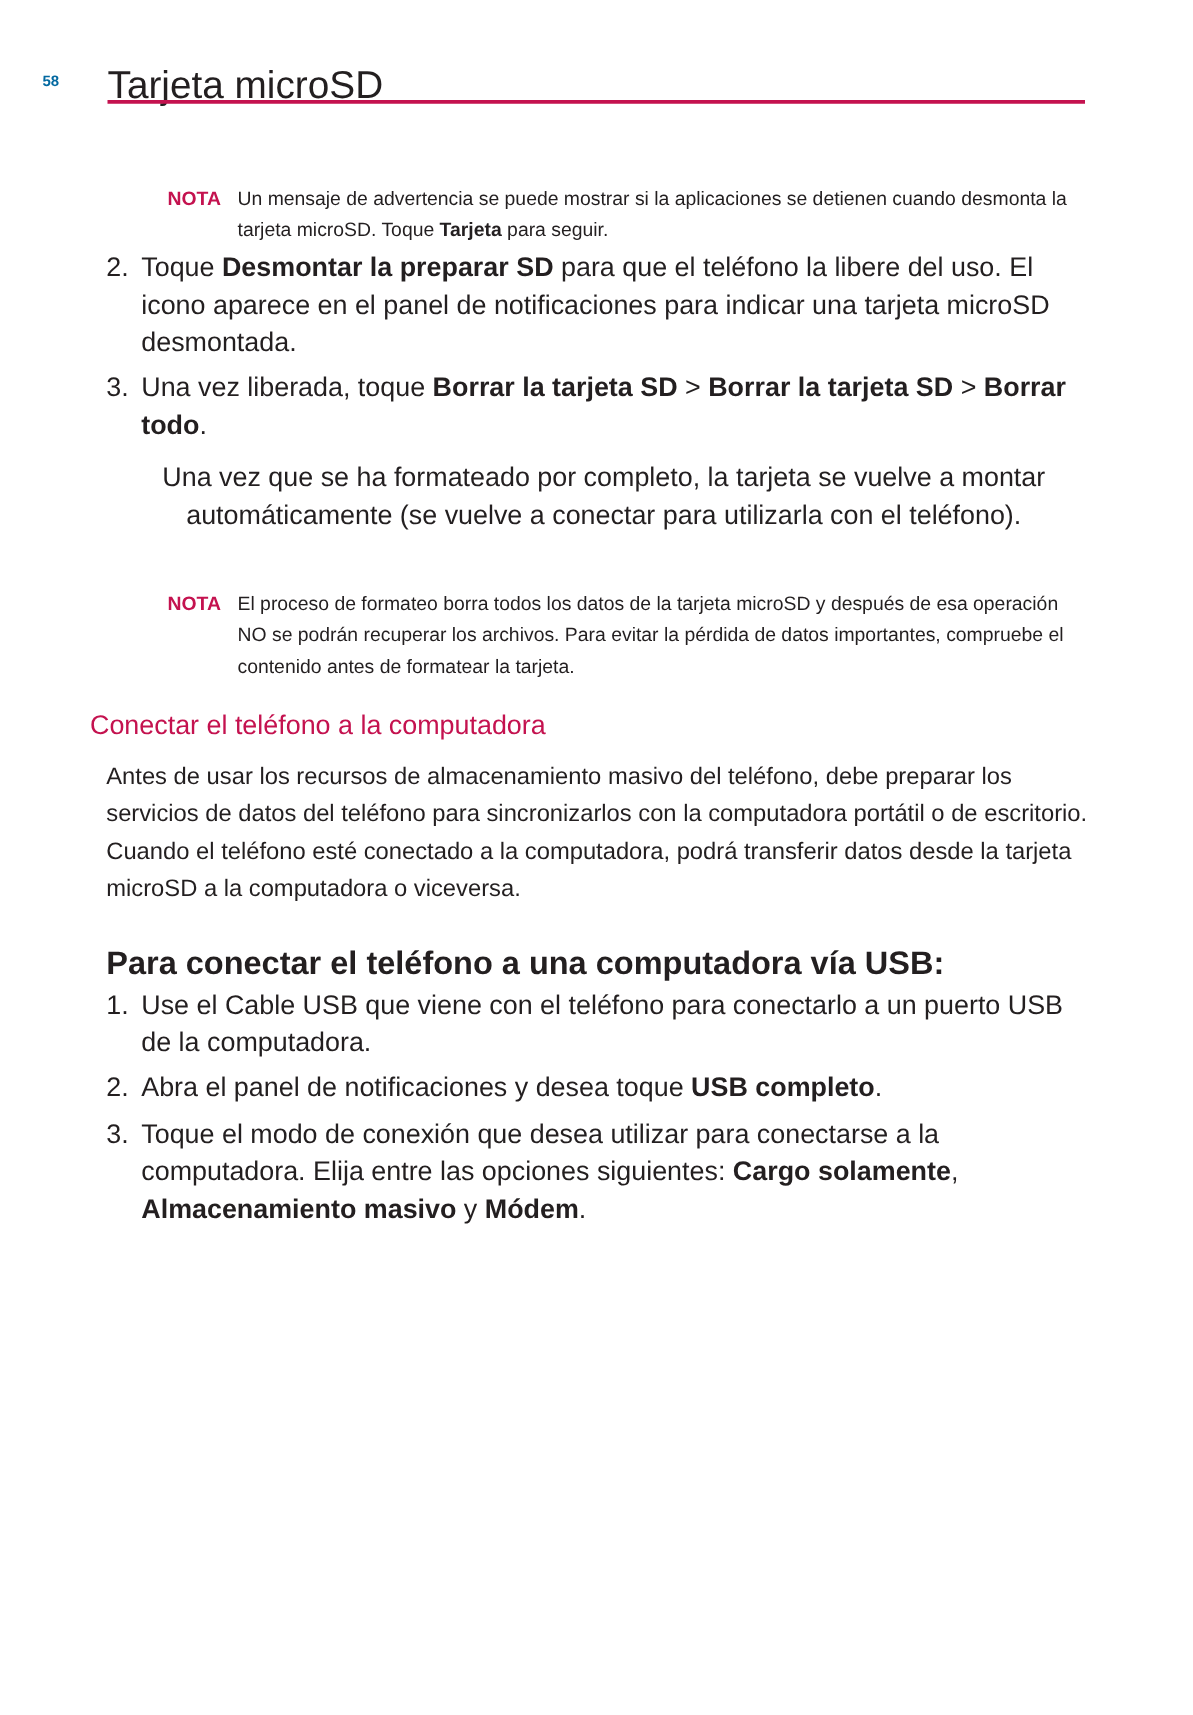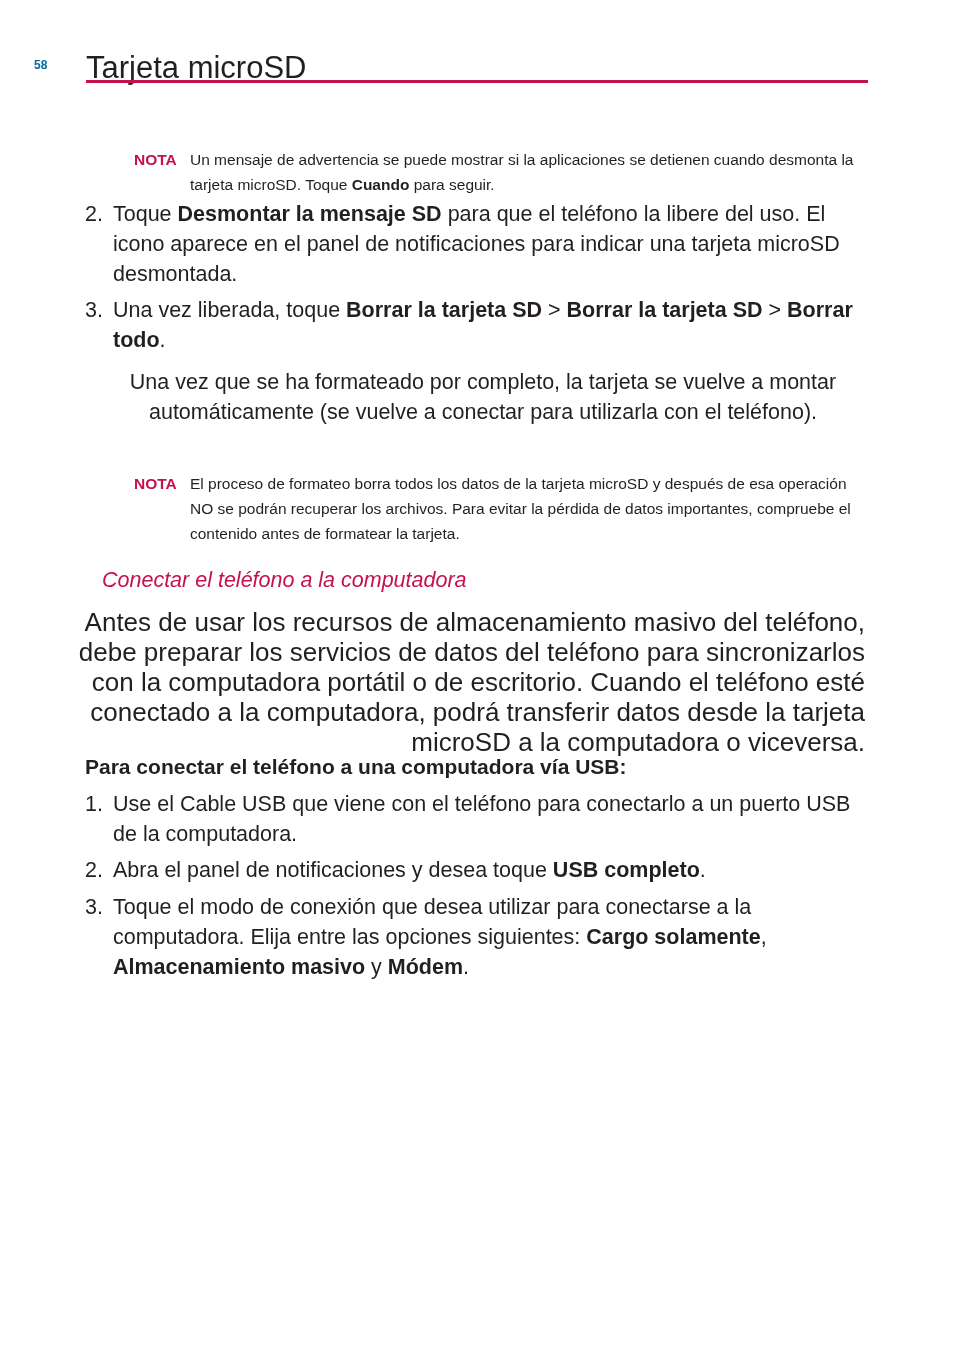--- a/index.html
+++ b/index.html
@@ -33,48 +33,48 @@
     font-size: 21.5px; line-height: 30px; color: #231f20;
     display: flex;
   }
   .step-num { width: 28px; flex: none; }
   .step-text { flex: 1; }
   .para {
     position: absolute; left: 113px; width: 740px;
     font-size: 21.5px; line-height: 30px;
   }
   .section-heading {
-    position: absolute; left: 102px; top: 568px;
-    font-size: 21.5px; color: #c4124f; font-style: italic;
+    position: absolute; left: 72px; top: 568px;
+    font-size: 21.5px; color: #c4124f;
   }
   .body-para {
-    position: absolute; left: 75px; top: 607px; width: 790px;
-    font-size: 26px; line-height: 30px; text-align: right;
+    position: absolute; left: 85px; top: 607px; width: 790px;
+    font-size: 19px; line-height: 30px;
   }
   .subheading {
     position: absolute; left: 85px; top: 755px;
-    font-size: 21px; font-weight: bold;
+    font-size: 26px; font-weight: bold;
   }
   b.em { font-weight: bold; }
 </style>
 </head>
 <body>
 
 <div class="page-number">58</div>
 <div class="header-title">Tarjeta microSD</div>
 <div class="header-rule"></div>
 
 <div class="note" style="top:147px;">
   <span class="note-label">NOTA</span>
-  <span class="note-text"><span>Un mensaje de advertencia se puede mostrar si la aplicaciones se detienen cuando desmonta la tarjeta microSD. Toque </span><b class="em">Cuando</b><span> para seguir.</span></span>
+  <span class="note-text"><span>Un mensaje de advertencia se puede mostrar si la aplicaciones se detienen cuando desmonta la tarjeta microSD. Toque </span><b class="em">Tarjeta</b><span> para seguir.</span></span>
 </div>
 
 <div class="step" style="top:199px;">
   <span class="step-num">2.</span>
-  <span class="step-text"><span>Toque </span><b class="em">Desmontar la mensaje SD</b><span> para que el teléfono la libere del uso. El icono aparece en el panel de notificaciones para indicar una tarjeta microSD desmontada.</span></span>
+  <span class="step-text"><span>Toque </span><b class="em">Desmontar la preparar SD</b><span> para que el teléfono la libere del uso. El icono aparece en el panel de notificaciones para indicar una tarjeta microSD desmontada.</span></span>
 </div>
 
 <div class="step" style="top:295px;">
   <span class="step-num">3.</span>
   <span class="step-text"><span>Una vez liberada, toque </span><b class="em">Borrar la tarjeta SD</b><span> &gt; </span><b class="em">Borrar la tarjeta SD</b><span> &gt; </span><b class="em">Borrar todo</b><span>.</span></span>
 </div>
 
 <div class="para" style="top:367px;text-align:center;">Una vez que se ha formateado por completo, la tarjeta se vuelve a montar automáticamente (se vuelve a conectar para utilizarla con el teléfono).</div>
 
 <div class="note" style="top:471px;">

